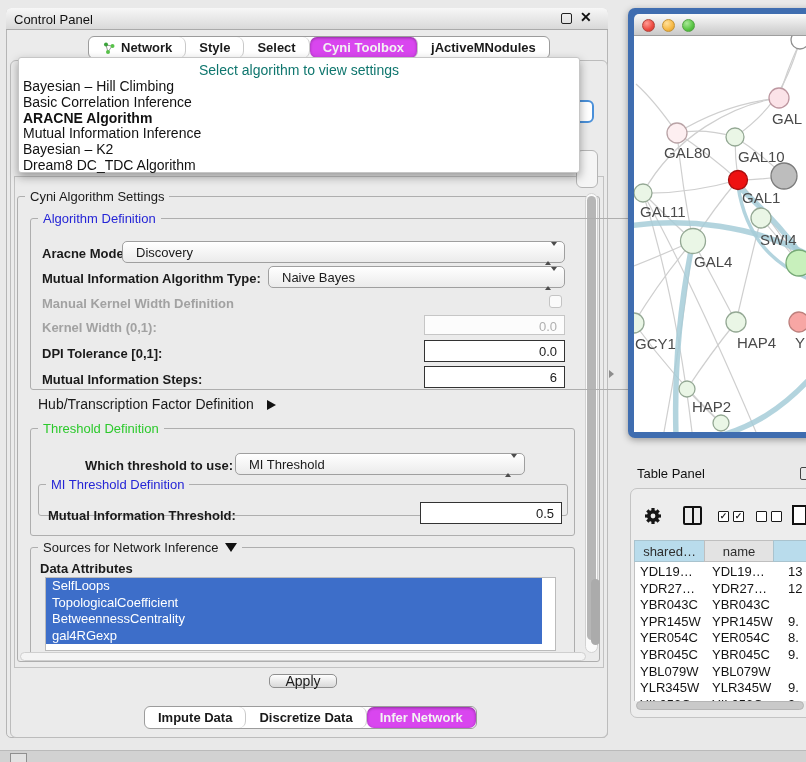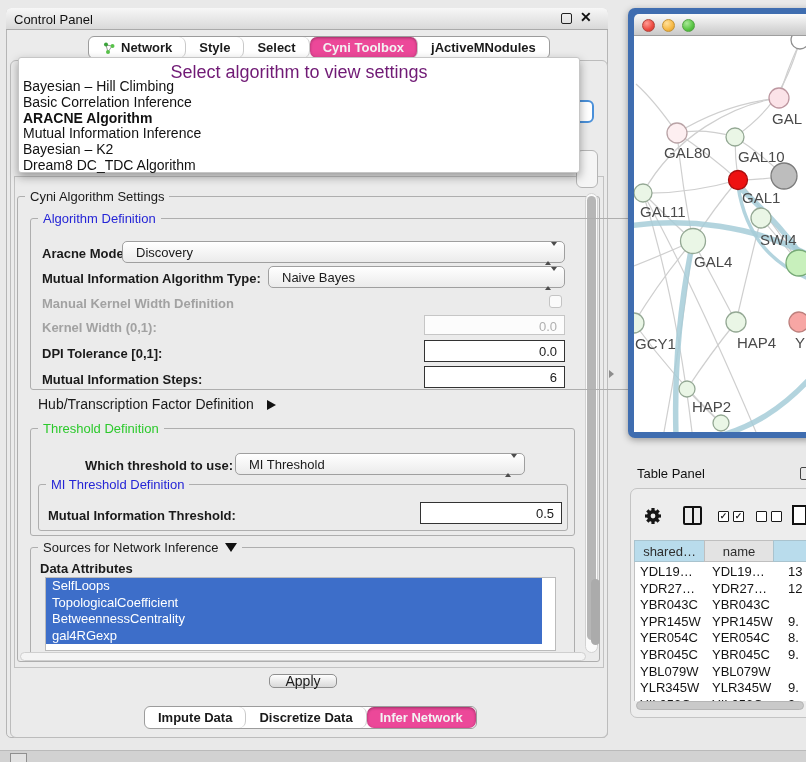--- a/index.html
+++ b/index.html
@@ -19,21 +19,21 @@
   .cp-title { left:14px; top:12px; font-size:13px; color:#111; }
   .float-icon { left:561px; top:13px; width:11px; height:11px; border:1.5px solid #222; border-radius:2px; background:transparent; }
   .close-icon { left:580px; top:9px; font-size:14px; font-weight:bold; color:#111; }
 
   
   .seg-bar { display:flex; align-items:stretch; background:#fff; border:1px solid #9c9c9c;
     border-radius:6px; overflow:hidden; height:23px; }
   .seg { display:flex; align-items:center; padding:0 13px; font-size:13px; font-weight:600;
     color:#1a1a1a; border-right:1px solid #c9c9c9; white-space:nowrap;border-radius:7px; }
   .seg:last-child { border-right:none; }
-  .seg.selected { background:#ec4899; color:#f3f3f3; box-shadow:inset 0 1px 3px rgba(0,0,0,.35); }
+  .seg.selected { background:#d946ef; color:#f3f3f3; box-shadow:inset 0 1px 3px rgba(0,0,0,.35); }
   .seg .net-ico { margin-right:5px; }
 
   
   .wrapper { left:10px; top:60px; width:598px; height:678px; background:#ebebeb;
     border:1px solid #bcbcbc; border-radius:6px; }
   .viewport { left:14px; top:176px; width:590px; height:492px; border:1px solid #c2c2c2;
     background:#ebebeb; }
 
   
   .fieldset { position:absolute; border:1px solid #aeaeae; border-radius:3px; }
@@ -82,21 +82,21 @@
   .attr-scroll { position:absolute; right:2px; top:2px; width:9px; height:66px;
     background:#ababab; border-radius:5px; }
 
   .apply-btn { left:269px; top:674px; width:68px; height:14px; border:1px solid #8f8f8f;
     border-radius:5px; background:linear-gradient(#fefefe,#d9d9d9); font-size:14px;
     display:flex; align-items:center; justify-content:center; }
 
   
   .popup { left:18px; top:57px; width:562px; height:116px; background:#fff;
     border:1px solid #c6c6c6; border-radius:3px; box-shadow:0 4px 10px rgba(0,0,0,.35); z-index:40; }
-  .popup-head { text-align:center; color:#701a75; font-size:18px; padding-top:4px; height:21px; }
+  .popup-head { text-align:center; color:#0f766e; font-size:14px; padding-top:4px; height:21px; }
   .popup-item { font-size:14px; height:15.8px; line-height:15.8px; padding-left:4px; color:#111; white-space:nowrap; }
   .popup-item.selected { font-weight:bold; }
 
   
   .frag-combo { left:574px; top:100px; width:20px; height:23px; background:#fff;
     border:2.5px solid #4a90d9; border-radius:6px; z-index:5; }
   .frag-panel { left:576px; top:150px; width:22px; height:38px; background:#f5f5f5;
     border:1px solid #b5b5b5; border-radius:6px; z-index:4; }
   .split-handle { left:609px; top:370px; width:0; height:0; border-left:5px solid #8d8d8d;
     border-top:4px solid transparent; border-bottom:4px solid transparent; }
@@ -217,21 +217,21 @@
   </div>
 
   <div class="fieldset" style="left:30px; top:428px; width:545px; height:108px;">
     <span class="legend green">Threshold Definition</span>
   </div>
   <div class="lbl" style="left:85px; top:458px;">Which threshold to use:</div>
   <div class="combo" style="left:235px; top:453px; width:290px;">
     <span>MI Threshold</span>
     <span class="arrows"><span class="tri-up"></span><span class="tri-dn"></span></span>
   </div>
-  <div class="fieldset" style="left:38px; top:484px; width:530px; height:47px;">
+  <div class="fieldset" style="left:38px; top:484px; width:530px; height:32px;">
     <span class="legend blue">MI Threshold Definition</span>
   </div>
   <div class="lbl" style="left:48px; top:508px;">Mutual Information Threshold:</div>
   <div class="field" style="left:420px; top:502px; width:142px;">0.5</div>
 
   <div class="fieldset" style="left:30px; top:547px; width:545px; height:112px;">
     <span class="legend"><span>Sources for Network Inference</span><span class="src-arrow"></span></span>
   </div>
   <div class="lbl" style="left:40px; top:561px;">Data Attributes</div>
   <div class="abs attr-list" id="attr-list">

